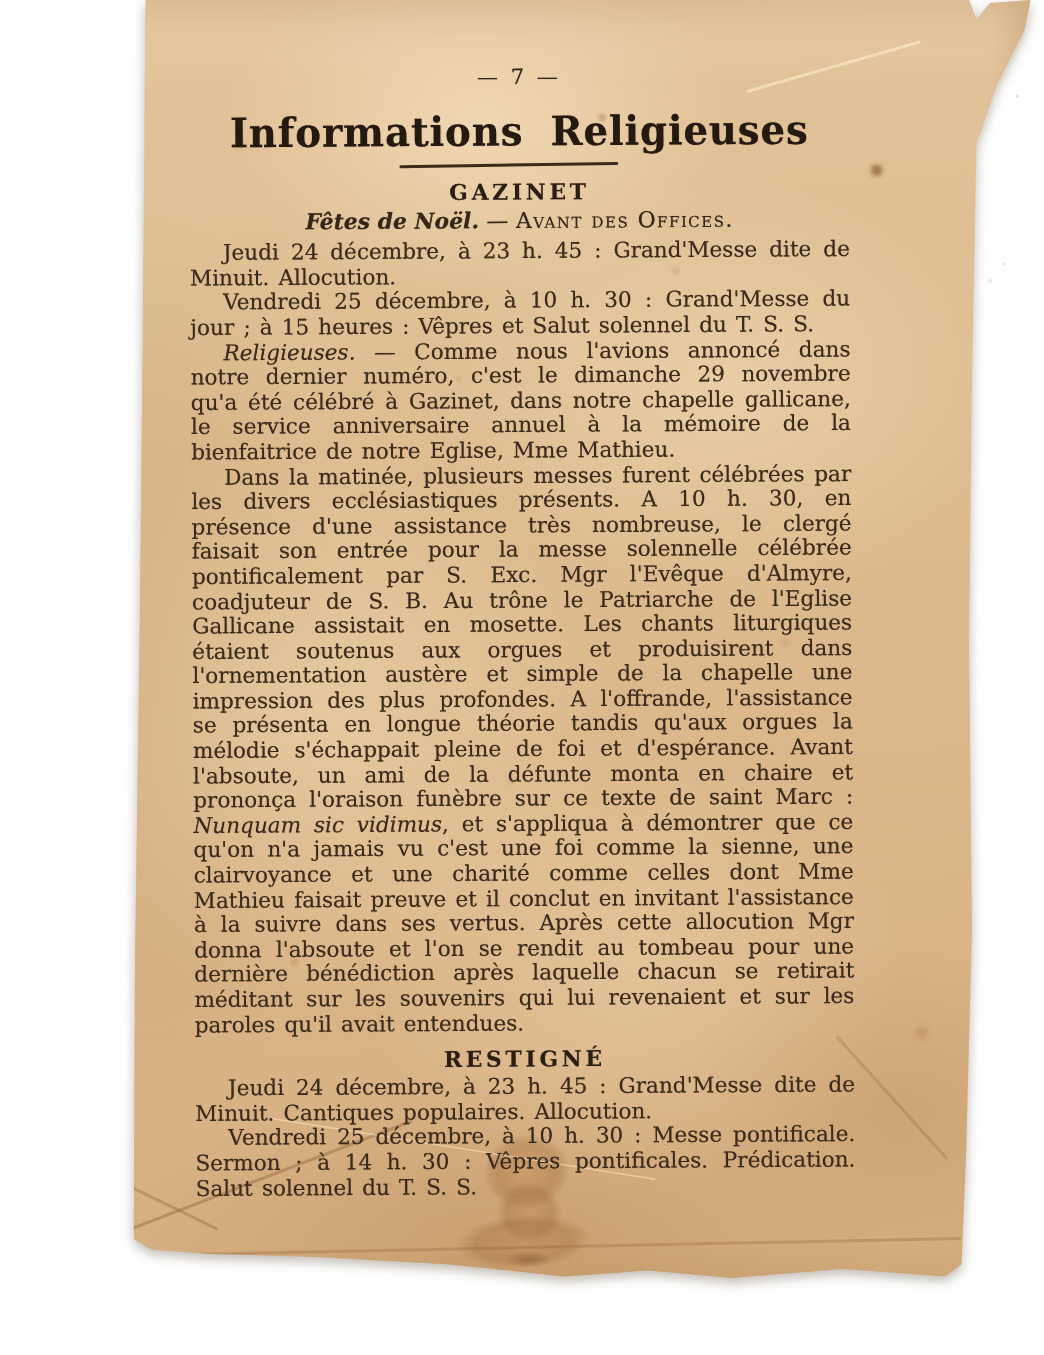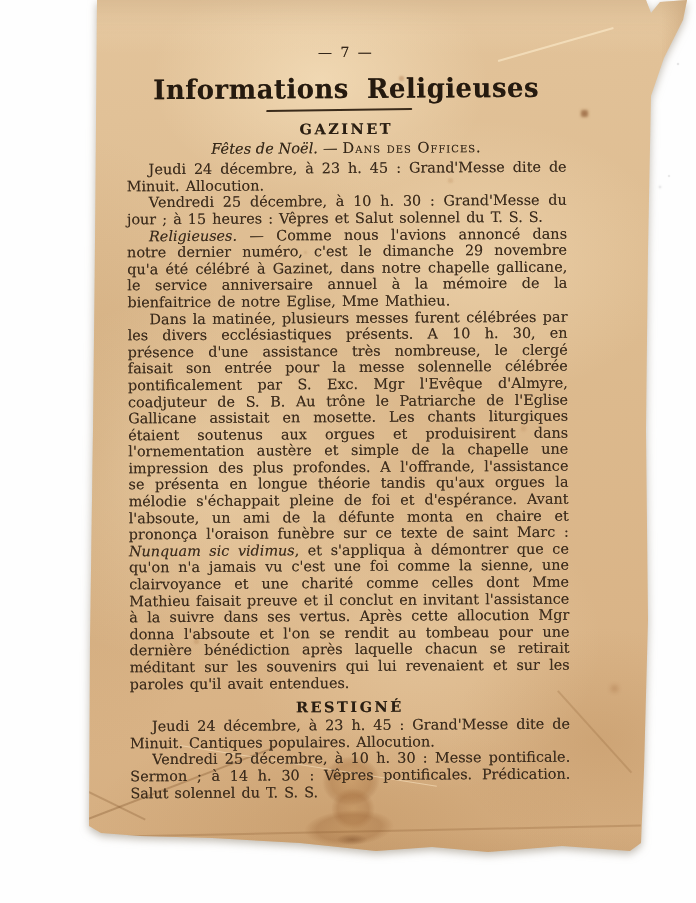--- a/index.html
+++ b/index.html
@@ -108,21 +108,21 @@
   .rule {
     width: 146px; height: 2.2px; background: #3a2b1b; border-radius: 1px;
     margin: 5px auto 9px auto; transform: translateX(-7px) rotate(-0.5deg);
   }
   .sec {
     margin: 0 0 2px 0; text-align: center;
     font-size: 14.5px; font-weight: 700; letter-spacing: 2.5px; color: #2a1e12;
   }
   .sec.restigne { margin-top: 7px; }
   .subtitle { text-align: center; font-size: 14.6px; margin: 0 0 4px 0; color: #342718; }
-  .subtitle .it { font-style: italic; }
+  .subtitle .it { font-style: italic; font-weight: bold; }
   .subtitle .dash { margin: 0 5px; }
   .subtitle .sc { font-variant: small-caps; letter-spacing: 1px; }
   .para {
     margin: 0; font-size: 14.4px; line-height: 16.6px;
     text-align: justify; text-indent: 22px; word-spacing: 1.5px;
     hyphens: auto;
   }
   .para .lead-it, .para .inline-it { font-style: italic; }
 </style>
 </head>
@@ -147,21 +147,21 @@
       <div class="crease crease-4"></div>
       <div class="crease crease-5"></div>
       <div class="crease crease-6"></div>
 
       <div class="content">
         <div class="pagenum">— 7 —</div>
         <h1 class="title">Informations Religieuses</h1>
         <div class="rule"></div>
 
         <h2 class="sec">GAZINET</h2>
-        <div class="subtitle"><span class="it">Fêtes de Noël.</span><span class="dash">—</span><span class="sc">Dans des Offices.</span></div>
+        <div class="subtitle"><span class="it">Fêtes de Noël.</span><span class="dash">—</span><span class="sc">Avant des Offices.</span></div>
 
         <p class="para">Jeudi 24 décembre, à 23 h. 45 : Grand'Messe dite de Minuit. Allocution.</p>
         <p class="para">Vendredi 25 décembre, à 10 h. 30 : Grand'Messe du jour ; à 15 heures : Vêpres et Salut solennel du T. S. S.</p>
         <p class="para"><span class="lead-it">Religieuses. </span><span>— Comme nous l'avions annoncé dans notre dernier numéro, c'est le dimanche 29 novembre qu'a été célébré à Gazinet, dans notre chapelle gallicane, le service anniversaire annuel à la mémoire de la bienfaitrice de notre Eglise, Mme Mathieu.</span></p>
         <p class="para"><span>Dans la matinée, plusieurs messes furent célébrées par les divers ecclésiastiques présents. A 10 h. 30, en présence d'une assistance très nombreuse, le clergé faisait son entrée pour la messe solennelle célébrée pontificalement par S. Exc. Mgr l'Evêque d'Almyre, coadjuteur de S. B. Au trône le Patriarche de l'Eglise Gallicane assistait en mosette. Les chants liturgiques étaient soutenus aux orgues et produisirent dans l'ornementation austère et simple de la chapelle une impression des plus profondes. A l'offrande, l'assistance se présenta en longue théorie tandis qu'aux orgues la mélodie s'échappait pleine de foi et d'espérance. Avant l'absoute, un ami de la défunte monta en chaire et prononça l'oraison funèbre sur ce texte de saint Marc : </span><span class="inline-it">Nunquam sic vidimus</span><span>, et s'appliqua à démontrer que ce qu'on n'a jamais vu c'est une foi comme la sienne, une clairvoyance et une charité comme celles dont Mme Mathieu faisait preuve et il conclut en invitant l'assistance à la suivre dans ses vertus. Après cette allocution Mgr donna l'absoute et l'on se rendit au tombeau pour une dernière bénédiction après laquelle chacun se retirait méditant sur les souvenirs qui lui revenaient et sur les paroles qu'il avait entendues.</span></p>
 
         <h2 class="sec restigne">RESTIGNÉ</h2>
         <p class="para">Jeudi 24 décembre, à 23 h. 45 : Grand'Messe dite de Minuit. Cantiques populaires. Allocution.</p>
         <p class="para">Vendredi 25 décembre, à 10 h. 30 : Messe pontificale. Sermon ; à 14 h. 30 : Vêpres pontificales. Prédication. Salut solennel du T. S. S.</p>
       </div>

